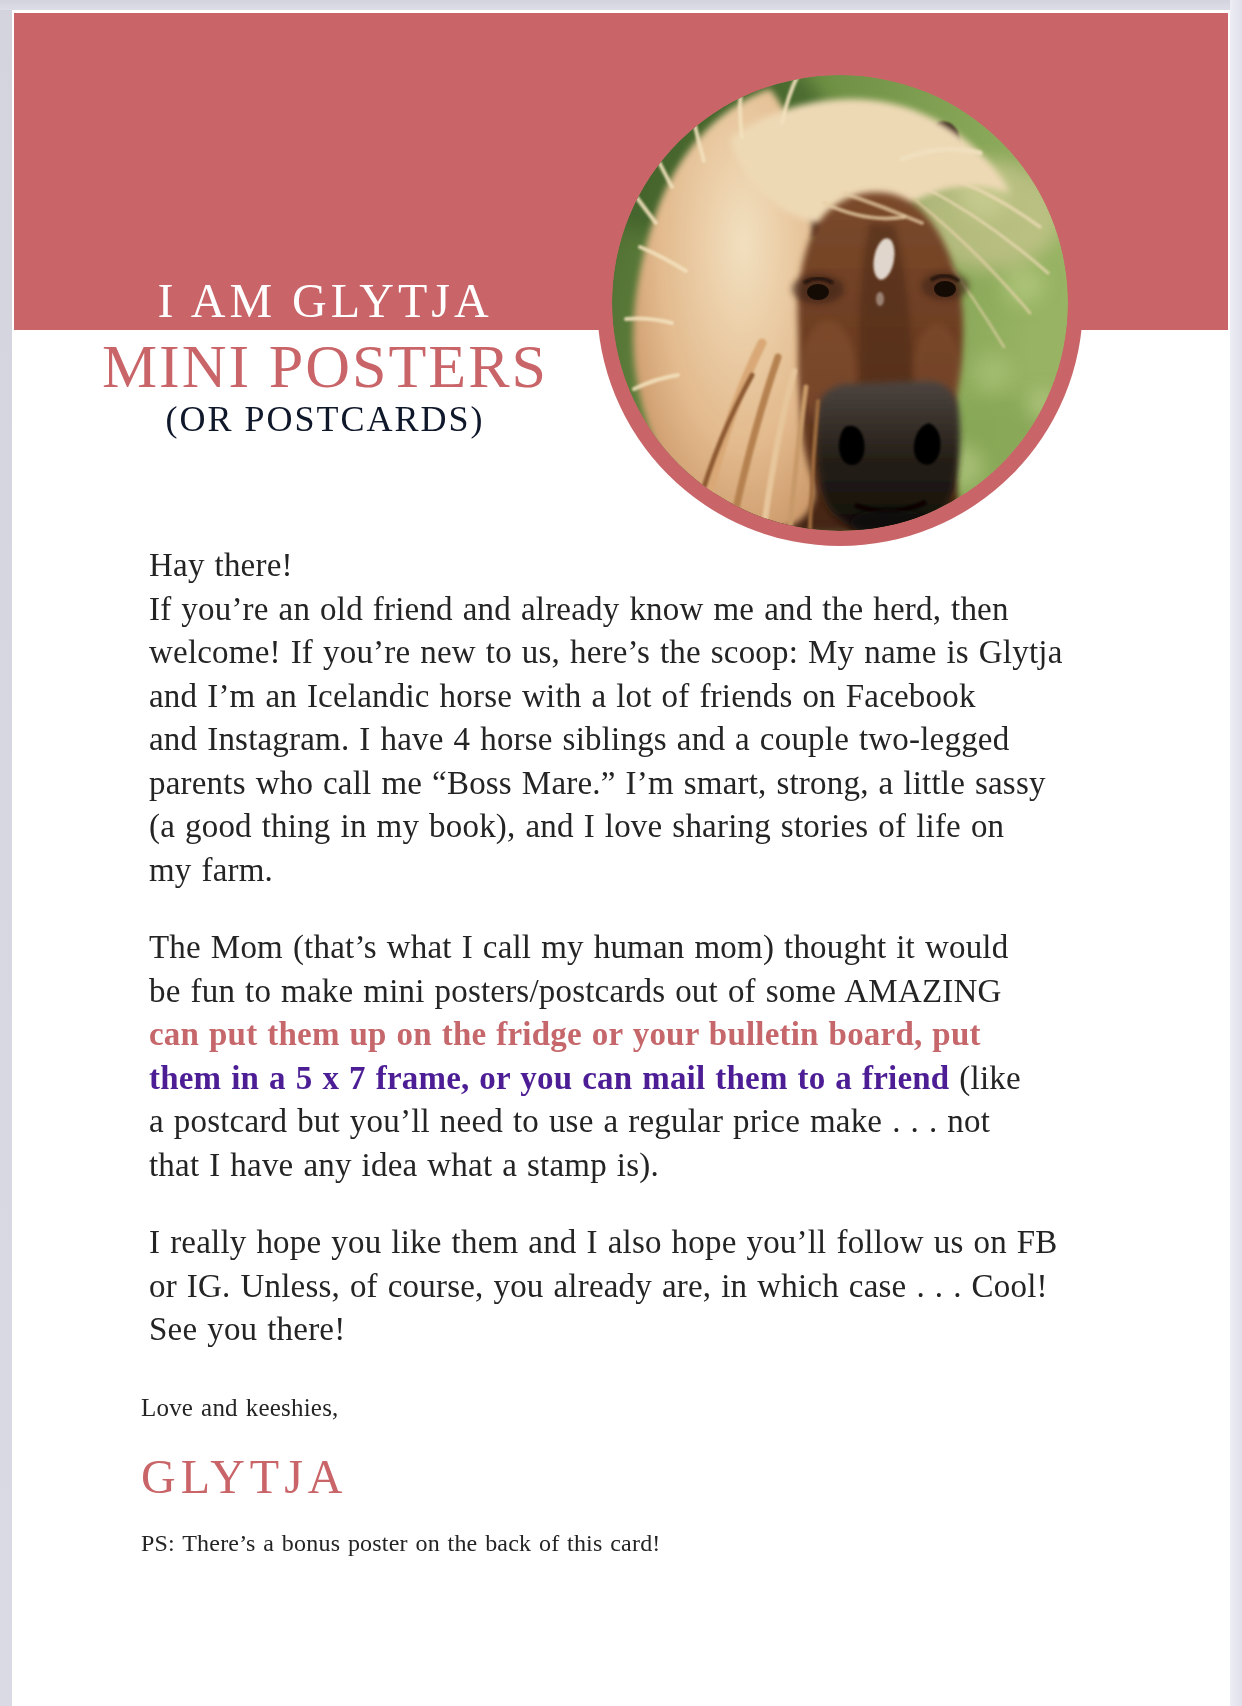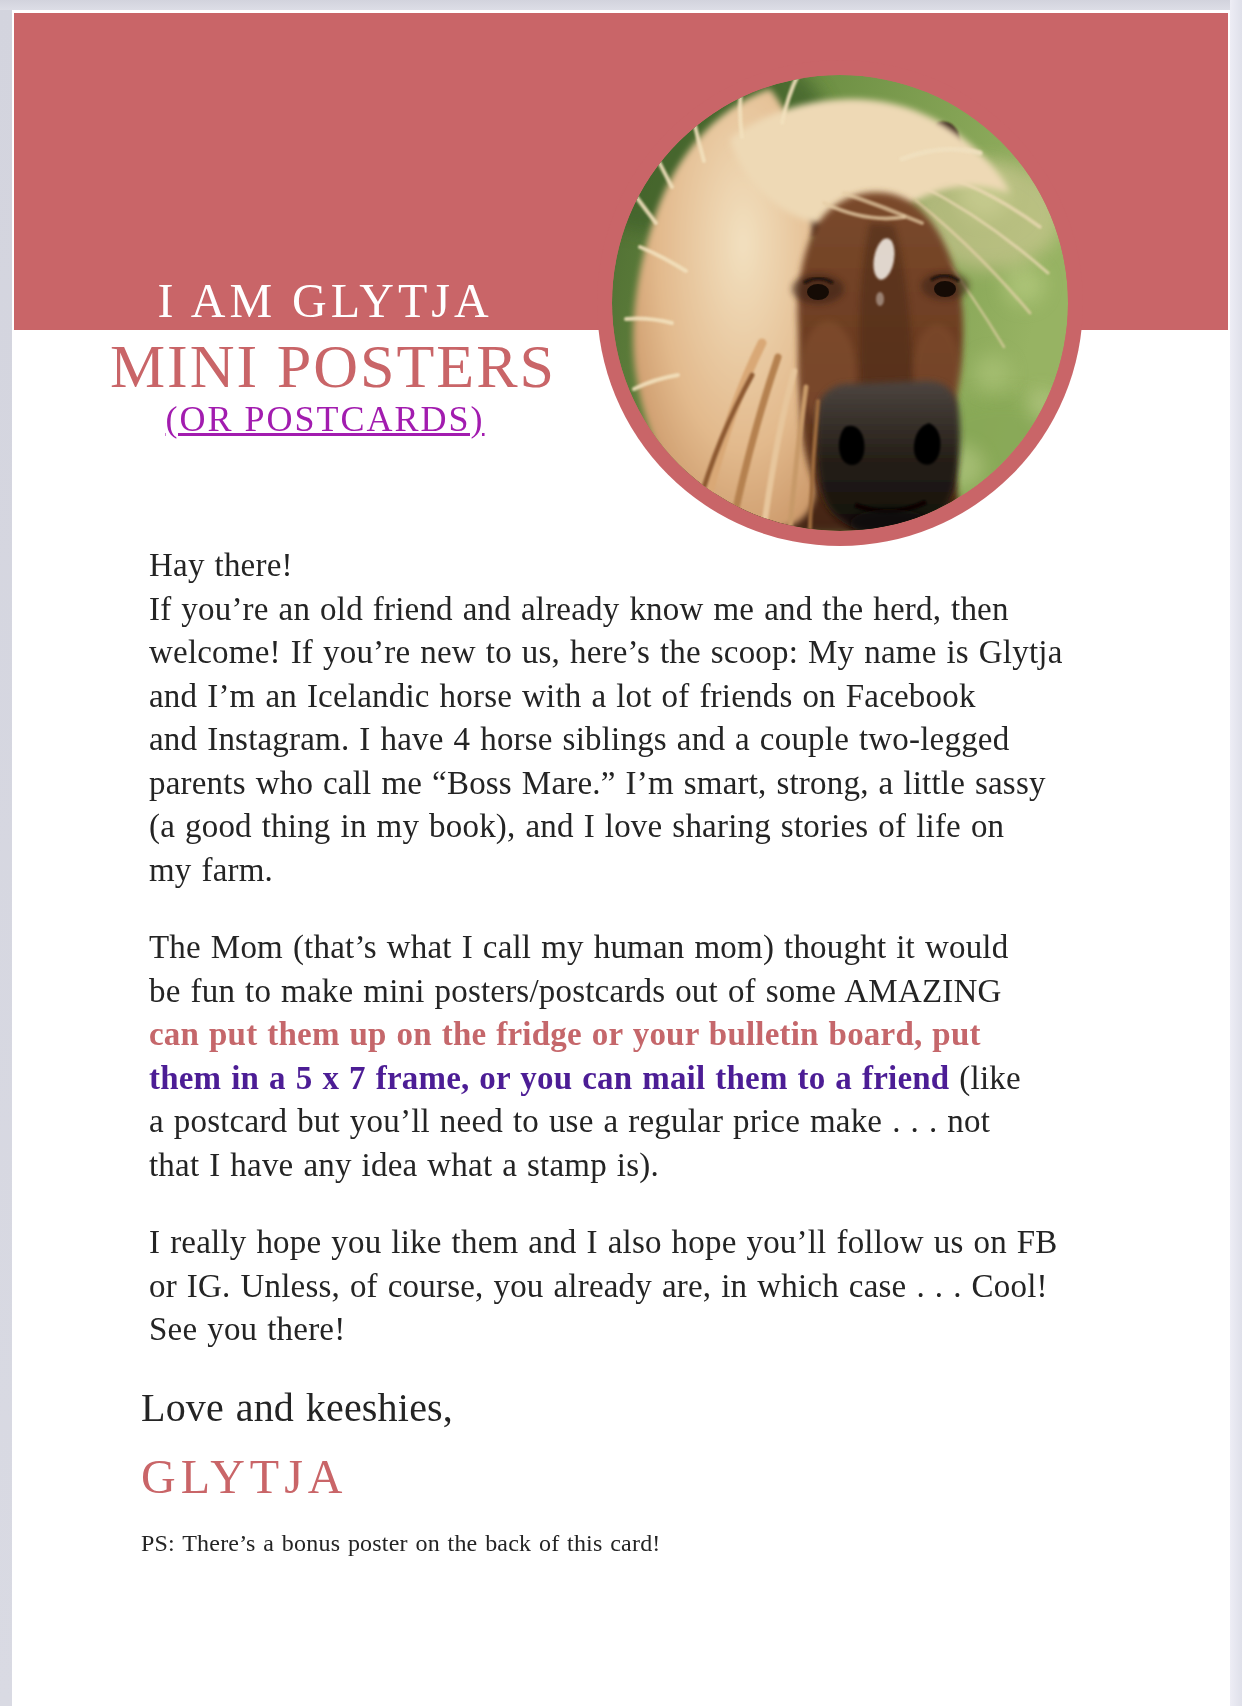--- a/index.html
+++ b/index.html
@@ -32,38 +32,38 @@
   }
   .photo-circle svg{display:block;width:456px;height:456px;}
   .header-text{
     position:absolute;left:13px;top:0;width:600px;text-align:center;
   }
   .h1{
     position:absolute;left:0;top:267px;width:100%;
     font-size:48px;line-height:1;letter-spacing:4px;color:#ffffff;white-space:nowrap;
   }
   .h2{
-    position:absolute;left:8px;top:325px;width:100%;
+    position:absolute;left:0;top:325px;width:100%;
     font-size:62px;line-height:1;letter-spacing:2px;white-space:nowrap;
   }
   .h3{
     position:absolute;left:0;top:391px;width:100%;
     font-size:36px;line-height:1;letter-spacing:2px;white-space:nowrap;
   }
   .content{
     position:absolute;left:129px;top:534px;width:1040px;color:#242424;
   }
   .para{
     font-size:33px;line-height:43.5px;letter-spacing:0.2px;word-spacing:1.5px;
     margin:0 0 34px 8px;
   }
   .para .line{white-space:pre;}
   .accent{font-weight:bold;}
   .closing{
-    font-size:40px;line-height:43.5px;letter-spacing:0.2px;word-spacing:1.5px;margin:0;
+    font-size:25px;line-height:43.5px;letter-spacing:0.2px;word-spacing:1.5px;margin:0;
   }
   .sig{
     font-size:48px;line-height:56px;letter-spacing:5px;margin-top:20px;
   }
   .ps{
     font-size:24px;line-height:43.5px;letter-spacing:0.2px;word-spacing:1.5px;margin-top:17px;
   }
 </style>
 </head>
 <body>
@@ -187,21 +187,21 @@
 
         <path d="M400,456 Q405,420 398,396" stroke="#7fa04f" stroke-width="4" fill="none" opacity="0.8" filter="url(#fine)"></path>
         <path d="M420,456 Q428,426 424,404" stroke="#7fa04f" stroke-width="4" fill="none" opacity="0.8" filter="url(#fine)"></path>
       </g>
     </svg>
   </div>
 
   <div class="header-text">
     <div class="h1">I AM GLYTJA</div>
     <div class="h2" style="color: rgb(201, 101, 104);">MINI POSTERS</div>
-    <div class="h3" style="color: #a21caf; text-decoration: underline;">(OR POSTCARDS)</div>
+    <div class="h3" style="color: #0f172a;">(OR POSTCARDS)</div>
   </div>
 
   <div class="content" style="color: rgb(36, 36, 36);">
     <div>
         <div class="para">
           <div class="line"><span>Hay there!</span></div>
           <div class="line"><span>If you’re an old friend and already know me and the herd, then</span></div>
           <div class="line"><span>welcome! If you’re new to us, here’s the scoop: My name is Glytja</span></div>
           <div class="line"><span>and I’m an Icelandic horse with a lot of friends on Facebook</span></div>
           <div class="line"><span>and Instagram. I have 4 horse siblings and a couple two-legged</span></div>

